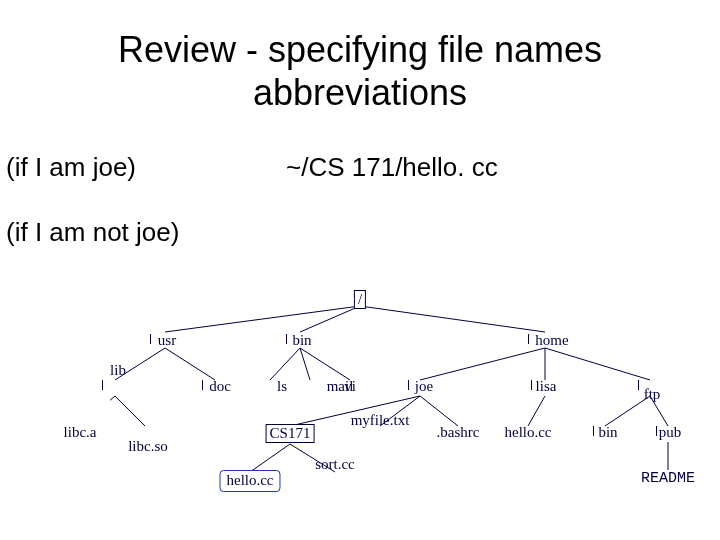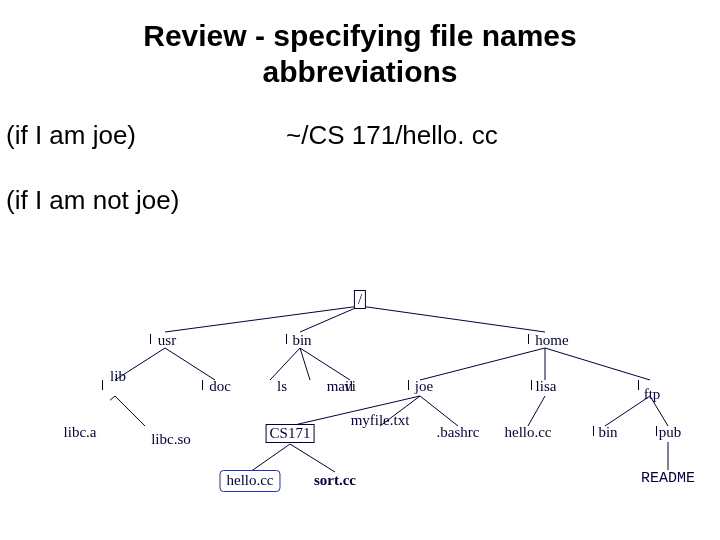--- a/index.html
+++ b/index.html
@@ -12,27 +12,27 @@
     color: #000;
     overflow: hidden;
   }
   .slide {
     position: relative;
     width: 720px;
     height: 540px;
   }
   .title {
     text-align: center;
-    font-size: 30px;
+    font-size: 36px;
     line-height: 1.2;
-    padding-top: 18px;
-    font-weight: 700;
+    padding-top: 28px;
+    font-weight: 400;
   }
   .rows {
-    margin-top: 30px;
+    margin-top: 38px;
   }
   .row {
     display: flex;
     font-size: 26px;
     margin-bottom: 34px;
   }
   .row .left {
     width: 280px;
     padding-left: 6px;
   }
@@ -147,37 +147,37 @@
     <span class="tick" style="left:528px; top:90px;"></span>
     <span class="tick" style="left:483px; top:136px;"></span>
     <span class="tick" style="left:546px; top:136px;"></span>
 
     <span class="node framed" style="left:250px; top:0px;">/</span>
 
     <span class="node" style="left:57px;  top:42px;">usr</span>
     <span class="node" style="left:192px; top:42px;">bin</span>
     <span class="node" style="left:442px; top:42px;">home</span>
 
-    <span class="node" style="left:8px;   top:78px;">lib</span>
+    <span class="node" style="left:8px;   top:72px;">lib</span>
     <span class="node" style="left:110px; top:88px;">doc</span>
     <span class="node" style="left:172px; top:88px;">ls</span>
     <span class="node" style="left:202px; top:88px;margin-left:28px;">mail</span>
     <span class="node" style="left:240px; top:88px;">vi</span>
     <span class="node" style="left:314px; top:88px;">joe</span>
     <span class="node" style="left:436px; top:88px;">lisa</span>
     <span class="node" style="left:542px; top:88px;margin-top:8px;">ftp</span>
 
     <span class="node" style="left:-30px; top:134px;">libc.a</span>
-    <span class="node" style="left:38px;  top:141px;margin-left:23px;">libc.so</span>
+    <span class="node" style="left:38px;  top:148px;">libc.so</span>
 
     <span class="node framed" style="left:180px; top:134px;">CS171</span>
     <span class="node" style="left:270px; top:122px;">myfile.txt</span>
     <span class="node" style="left:348px; top:134px;">.bashrc</span>
     <span class="node" style="left:418px; top:134px;">hello.cc</span>
     <span class="node" style="left:498px; top:134px;">bin</span>
     <span class="node" style="left:560px; top:134px;">pub</span>
 
     <span class="node boxed" style="left:140px; top:180px;">hello.cc</span>
-    <span class="node" style="left:225px; top:182px;font-weight:bold;">sort.cc</span>
+    <span class="node" style="left:225px; top:166px;">sort.cc</span>
     <span class="node" style="left:558px; top:180px;font-family:Liberation Mono, monospace;">README</span>
   </div>
 
 </div>
 
 </body></html>

